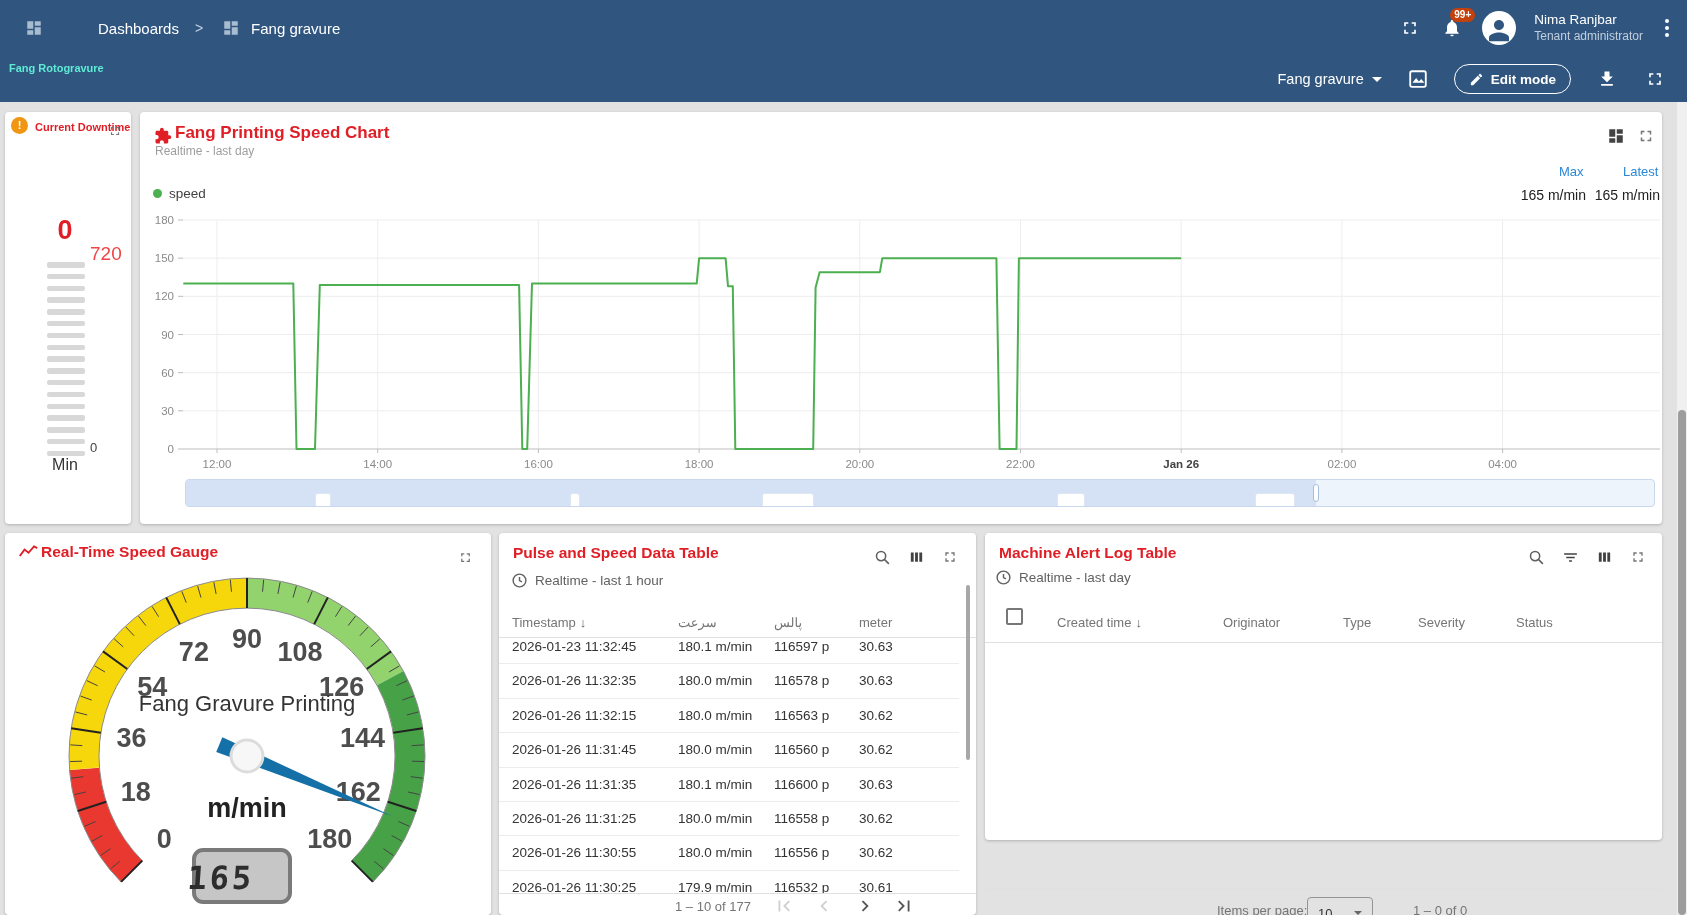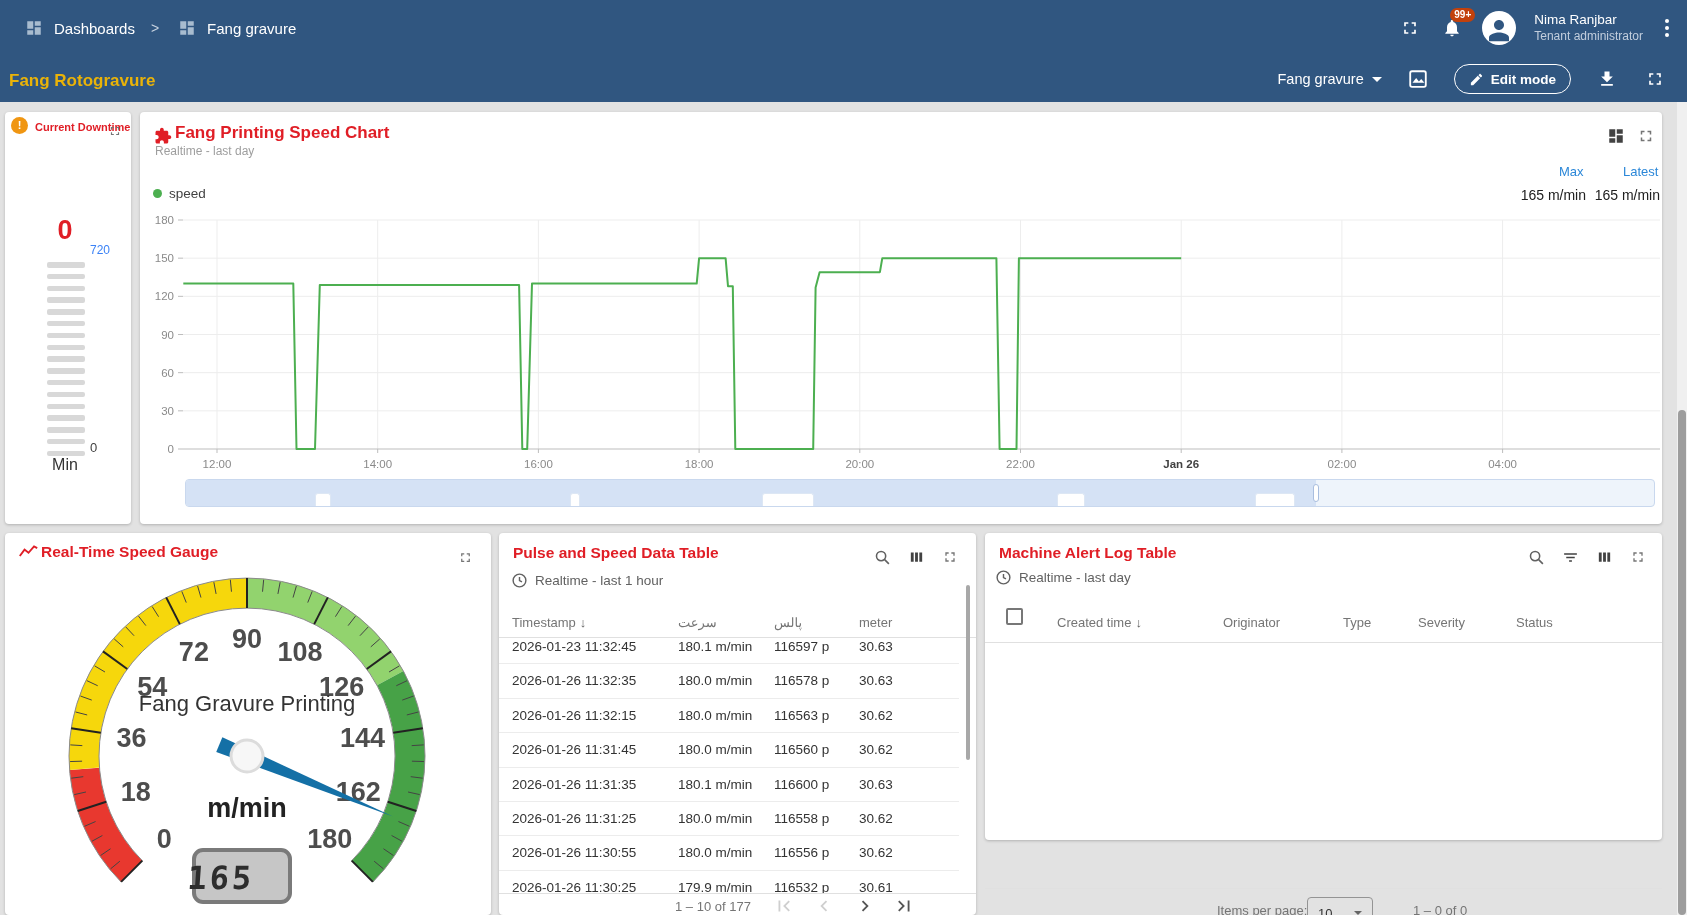--- a/index.html
+++ b/index.html
@@ -18,39 +18,39 @@
   .badge { position:absolute; top:-8px; left:10px; background:#c2410c; color:#fff; font-size:10px; font-weight:bold;
     border-radius:9px; padding:2px 4px; line-height:1; }
   .avatar { width:34px; height:34px; border-radius:50%; background:#fff; display:flex; align-items:center; justify-content:center; overflow:hidden; }
   .userblock { line-height:1.25; }
   .user-name { color:#fff; font-size:13.5px; }
   .user-role { color:#c2cedd; font-size:12px; }
   .vdots { display:flex; flex-direction:column; gap:3px; align-items:center; cursor:pointer; padding:4px; }
   .vdots i { width:4px; height:4px; border-radius:50%; background:#fff; }
 
   .subheader { position:absolute; left:0; top:56px; width:1687px; height:46px; display:flex; align-items:center; }
-  .board-title { position:absolute; left:9px; top:15px; color:#eab308; font-size:17px; font-weight:bold; }
+  .board-title { position:absolute; left:9px; top:6px; color:#5eead4; font-size:11px; font-weight:bold; }
   .sub-right { position:absolute; right:20px; top:0; height:46px; display:flex; align-items:center; gap:24px; }
   .state-select { color:#fff; font-size:14.5px; display:flex; align-items:center; gap:8px; cursor:pointer; }
   .caret { width:0; height:0; border-left:5px solid transparent; border-right:5px solid transparent; border-top:5px solid #fff; }
   .edit-btn { border:1px solid #fff; border-radius:17px; height:30px; padding:0 14px; display:flex; align-items:center; gap:7px;
     color:#fff; font-size:13.5px; font-weight:bold; cursor:pointer; background:transparent; }
 
   
   .card { position:absolute; background:#fff; border-radius:4px; box-shadow:0 1px 3px rgba(0,0,0,.22); }
   .w-title { color:#e01e26; font-weight:bold; }
   .w-sub { color:#9e9e9e; font-size:12px; }
 
   
   #downtime { left:5px; top:112px; width:126px; height:412px; }
   .dt-title { position:absolute; left:30px; top:9px; font-size:11px; }
   .warn-circle { position:absolute; left:6px; top:5px; width:17px; height:17px; border-radius:50%; background:#f09612;
     color:#fff; font-size:11px; font-weight:bold; text-align:center; line-height:17px; }
   .dt-value { position:absolute; left:0; top:103px; width:120px; text-align:center; font-size:27px; font-weight:bold; color:#e01e26; }
-  .dt-max { position:absolute; left:85px; top:131px; font-size:12px; color:#3b82f6; }
+  .dt-max { position:absolute; left:85px; top:131px; font-size:19px; color:#ef4444; }
   .dt-zero { position:absolute; left:85px; top:328px; font-size:13px; color:#424242; }
   .dt-min { position:absolute; left:0; top:344px; width:120px; text-align:center; font-size:16px; color:#333; }
   #dt-bars { position:absolute; left:42px; top:150px; width:38px; }
   .dt-bar { width:38px; height:5.5px; background:#d8d8d8; border-radius:2px; margin-bottom:6.3px; }
 
   
   #chartcard { left:140px; top:112px; width:1522px; height:412px; }
   .ch-title { position:absolute; left:35px; top:11px; font-size:17px; }
   .ch-sub { position:absolute; left:15px; top:32px; }
   .legend { position:absolute; left:13px; top:74px; display:flex; align-items:center; gap:7px; font-size:13.5px; color:#424242; }
@@ -102,21 +102,21 @@
 <body>
 
 <div class="topbars">
   <div class="navbar">
     <div style="margin-left:22px;" class="crumb">
       <span class="iconbtn">
         <svg class="ic" viewBox="0 0 24 24" fill="#a8bccf">
             <path d="M3 13h8V3H3v10zm0 8h8v-6H3v6zm10 0h8V11h-8v10zm0-18v6h8V3h-8z"></path>
           </svg>
       </span>
-      <span style="cursor:pointer;">Dashboards</span>
+      <span style="cursor:pointer;margin-left:44px;">Dashboards</span>
       <span class="crumb-sep">&gt;</span>
       <span class="iconbtn">
         <svg class="ic" viewBox="0 0 24 24" fill="#a8bccf">
             <path d="M3 13h8V3H3v10zm0 8h8v-6H3v6zm10 0h8V11h-8v10zm0-18v6h8V3h-8z"></path>
           </svg>
       </span>
       <span>Fang gravure</span>
     </div>
 
     <div class="nav-right">

